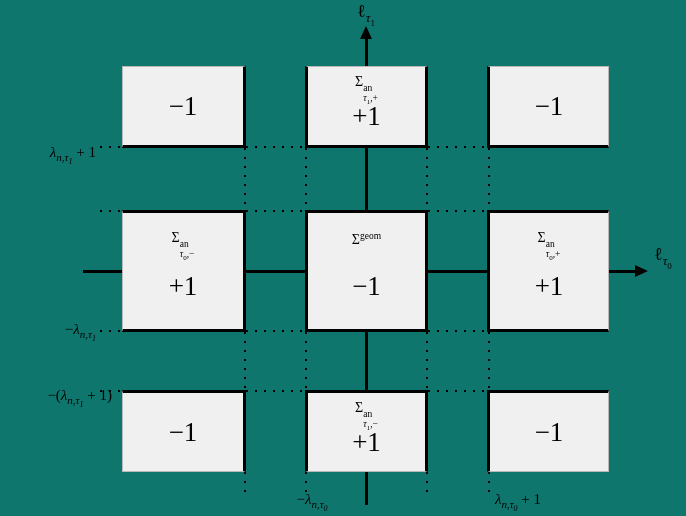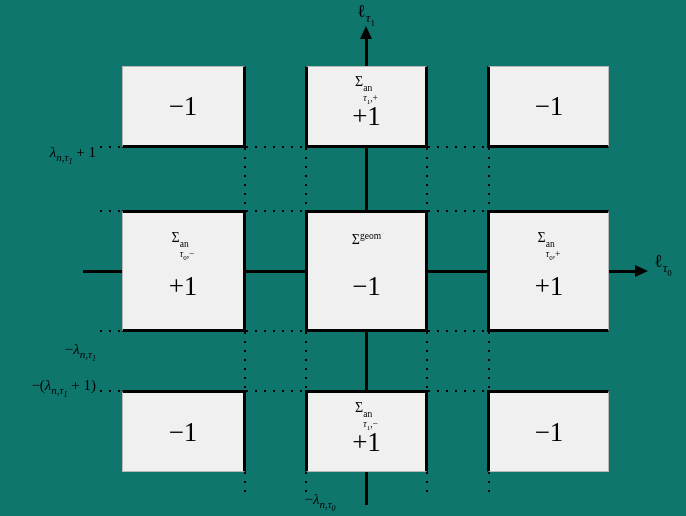--- a/index.html
+++ b/index.html
@@ -81,21 +81,21 @@
   <div class="vline" style="left:365px;top:37px;height:29px;"></div>
   <div class="vline" style="left:365px;top:148px;height:62px;"></div>
   <div class="vline" style="left:365px;top:332px;height:58px;"></div>
   <div class="vline" style="left:365px;top:472px;height:33px;"></div>
 
   <div class="hline" style="left:83px;top:270px;width:39px;"></div>
   <div class="hline" style="left:246px;top:270px;width:59px;"></div>
   <div class="hline" style="left:428px;top:270px;width:59px;"></div>
   <div class="hline" style="left:609px;top:270px;width:27px;"></div>
   <div class="arrow-right" style="left:635px;top:265px;"></div>
-  <div class="axlabel" style="left:654px;top:252px;">ℓ<sub><i>τ</i><sub>0</sub></sub></div>
+  <div class="axlabel" style="left:654px;top:245px;">ℓ<sub><i>τ</i><sub>0</sub></sub></div>
 
   <div class="dh" style="left:100px;top:146px;width:22px;"></div>
   <div class="dh" style="left:246px;top:146px;width:59px;"></div>
   <div class="dh" style="left:428px;top:146px;width:59px;"></div>
 
   <div class="dh" style="left:100px;top:210px;width:22px;"></div>
   <div class="dh" style="left:246px;top:210px;width:59px;"></div>
   <div class="dh" style="left:428px;top:210px;width:59px;"></div>
 
   <div class="dh" style="left:100px;top:330px;width:22px;"></div>
@@ -116,24 +116,25 @@
 
   <div class="dv" style="left:426px;top:148px;height:62px;"></div>
   <div class="dv" style="left:426px;top:332px;height:58px;"></div>
   <div class="dv" style="left:426px;top:472px;height:20px;"></div>
 
   <div class="dv" style="left:488px;top:148px;height:62px;"></div>
   <div class="dv" style="left:488px;top:332px;height:58px;"></div>
   <div class="dv" style="left:488px;top:472px;height:20px;"></div>
 
   <div class="ytick" style="top:137px;margin-top:8px;"><i>λ<sub>n,τ<sub>1</sub></sub></i> + 1</div>
-  <div class="ytick" style="top:322px;margin-top:20px;">−<i>λ<sub>n,τ<sub>1</sub></sub></i></div>
-  <div class="ytick" style="top:378px;">−(<i>λ<sub>n,τ<sub>1</sub></sub></i> + 1)</div>
-
-  <div class="xtick" style="left:280px;width:80px;">−<i>λ<sub>n,τ<sub>0</sub></sub></i></div>
+  <div class="ytick" style="top:322px;">−<i>λ<sub>n,τ<sub>1</sub></sub></i></div>
+  <div class="ytick" style="top:388px;margin-left:16px;">−(<i>λ<sub>n,τ<sub>1</sub></sub></i> + 1)</div>
+
+  <div class="xtick" style="left:272px;width:80px;">−<i>λ<sub>n,τ<sub>0</sub></sub></i></div>
+  <div class="xtick" style="left:470px;width:96px;"><i>λ<sub>n,τ<sub>0</sub></sub></i> + 1</div>
 
   <div class="box br bb" style="left:122px;top:66px;width:124px;height:82px;">
     <div class="val mid">−1</div>
   </div>
 
   <div class="box bl br bb" style="left:305px;top:66px;width:123px;height:82px;">
     <div class="sigma sig-top">
       <span>Σ</span><span class="stack">
           <span>an</span>
           <span><i>τ</i><sub>1</sub>,+</span>

